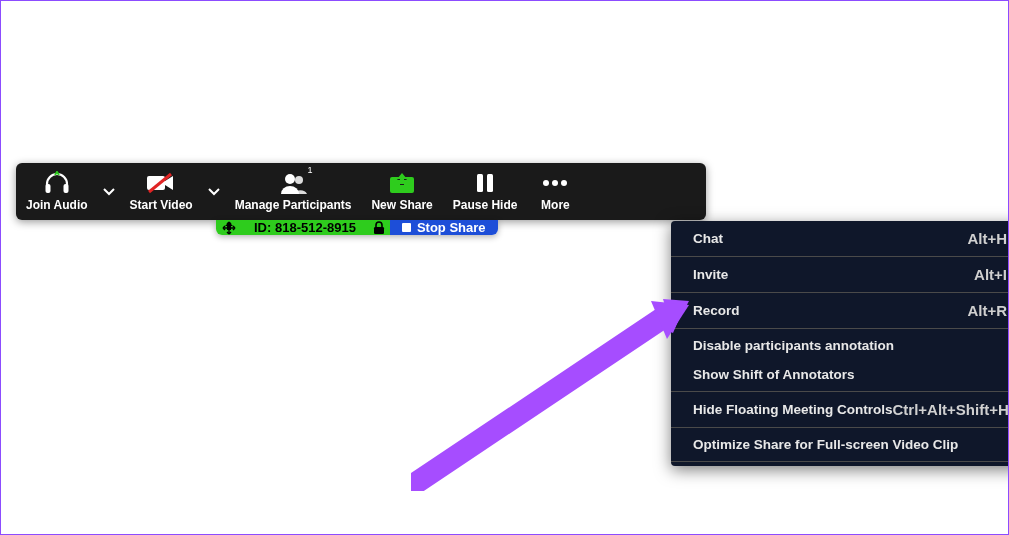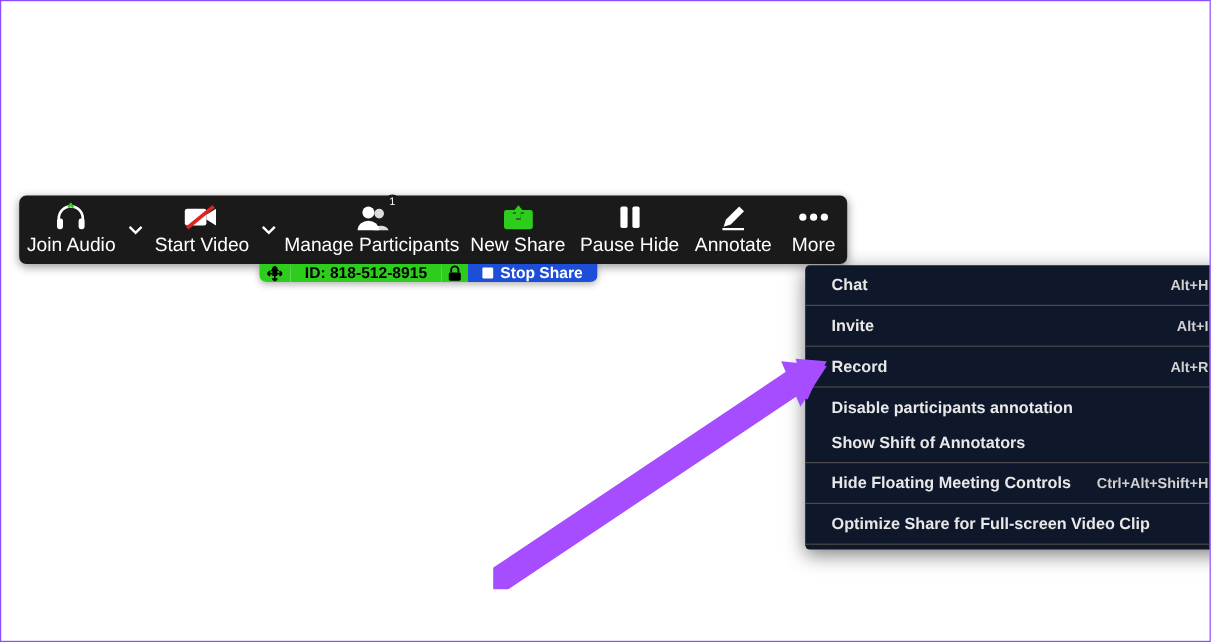--- a/index.html
+++ b/index.html
@@ -23,21 +23,21 @@
     font-size:12px;
     box-shadow:0 2px 8px rgba(0,0,0,.4);
   }
   .tb-item {
     display:flex; flex-direction:column; align-items:center; justify-content:center;
     padding:4px 10px 6px;
     min-width:72px;
     cursor:default;
   }
   .tb-item .ico { height:26px; display:flex; align-items:center; justify-content:center; }
-  .tb-item .lbl { margin-top:2px; white-space:nowrap; font-size:16px; }
+  .tb-item .lbl { margin-top:2px; white-space:nowrap; font-size:12px;font-weight:bold; }
   .chev {
     width:22px; display:flex; align-items:center; justify-content:center;
   }
   .badge {
     position:absolute; top:-6px; right:-9px;
     min-width:12px; height:12px; border-radius:7px;
     background:#1a1a1a; color:#fff; font-size:9px; line-height:12px; text-align:center;
     padding:0 2px;
   }
   .ico-wrap { position:relative; }
@@ -59,21 +59,21 @@
     background:#0f172a; color:#e8e8e8; font-size:13.5px;
     border-radius:4px; box-shadow:0 4px 16px rgba(0,0,0,.5);
     padding:2px 0;
   }
   .menu-row {
     display:flex; align-items:center; justify-content:space-between;
     padding:7px 16px 7px 22px;
     white-space:nowrap;
   }
   .menu-row.bold { font-weight:600; }
-  .menu-row .sc { color:#d0d0d0; font-size:12px; font-weight:600; }
+  .menu-row .sc { color:#d0d0d0; font-size:15px; font-weight:600; }
   .menu-sep { height:1px; background:#4a4a4a; margin:2px 0; }
   .menu-row.danger { color:#ff5a4d; }
   
   .arrow-svg { position:absolute; left:410px; top:270px; pointer-events:none; }
 </style>
 </head>
 <body>
 
 <div class="toolbar">
 
@@ -139,29 +139,20 @@
   <div class="tb-item">
     <span class="ico">
       <svg width="18" height="20" viewBox="0 0 18 20">
         <rect x="1" y="1" width="6" height="18" rx="1.5" fill="#fff"></rect>
         <rect x="11" y="1" width="6" height="18" rx="1.5" fill="#fff"></rect>
       </svg>
     </span>
     <span class="lbl">Pause Hide</span>
   </div>
 
-  <div class="tb-item">
-    <span class="ico">
-      <svg width="22" height="22" viewBox="0 0 22 22">
-        <path d="M3 19 L5 13 L16 2 L20 6 L9 17 Z" fill="#fff"></path>
-        <line x1="2" y1="21" x2="20" y2="21" stroke="#fff" stroke-width="2"></line>
-      </svg>
-    </span>
-    <span class="lbl">Annotate</span>
-  </div>
 
   <div class="tb-item" style="min-width:56px">
     <span class="ico">
       <svg width="26" height="8" viewBox="0 0 26 8">
         <circle cx="4" cy="4" r="3" fill="#fff"></circle>
         <circle cx="13" cy="4" r="3" fill="#fff"></circle>
         <circle cx="22" cy="4" r="3" fill="#fff"></circle>
       </svg>
     </span>
     <span class="lbl">More</span>

